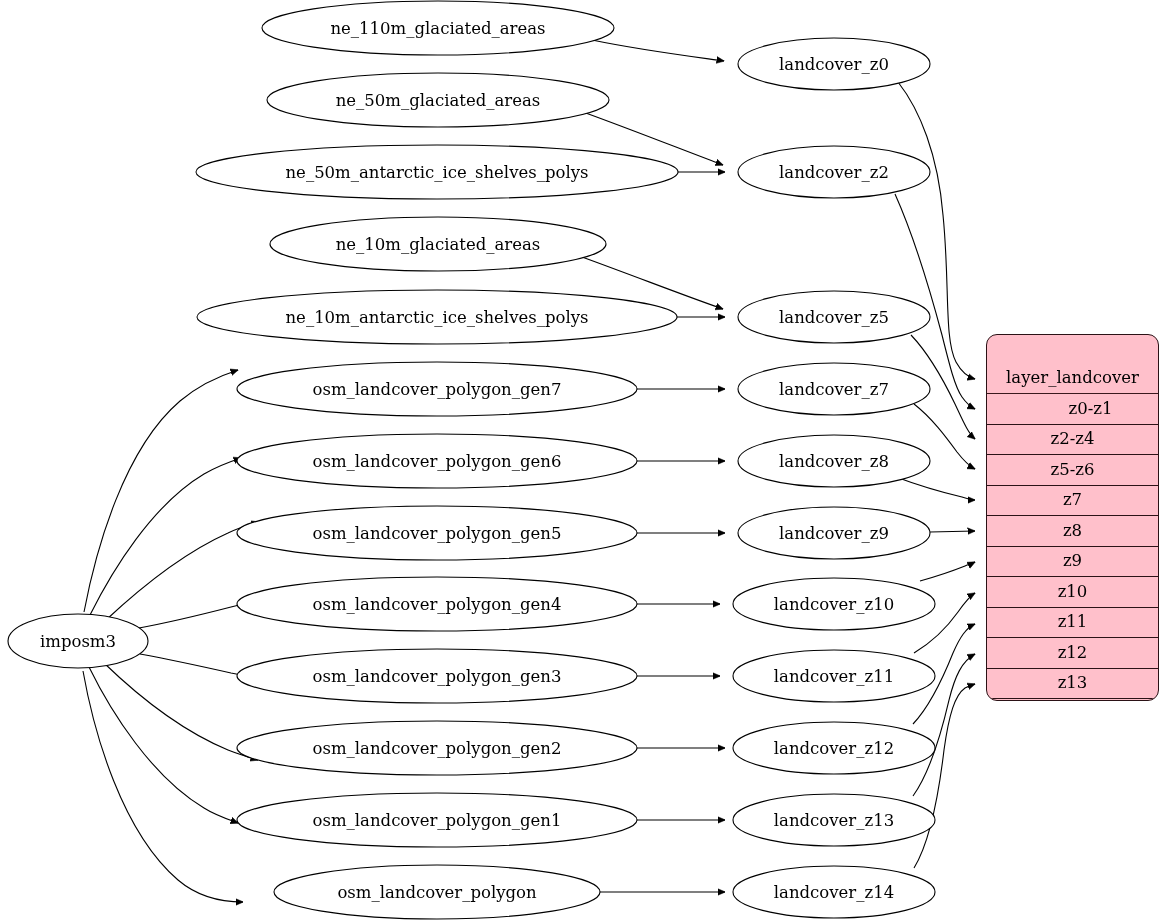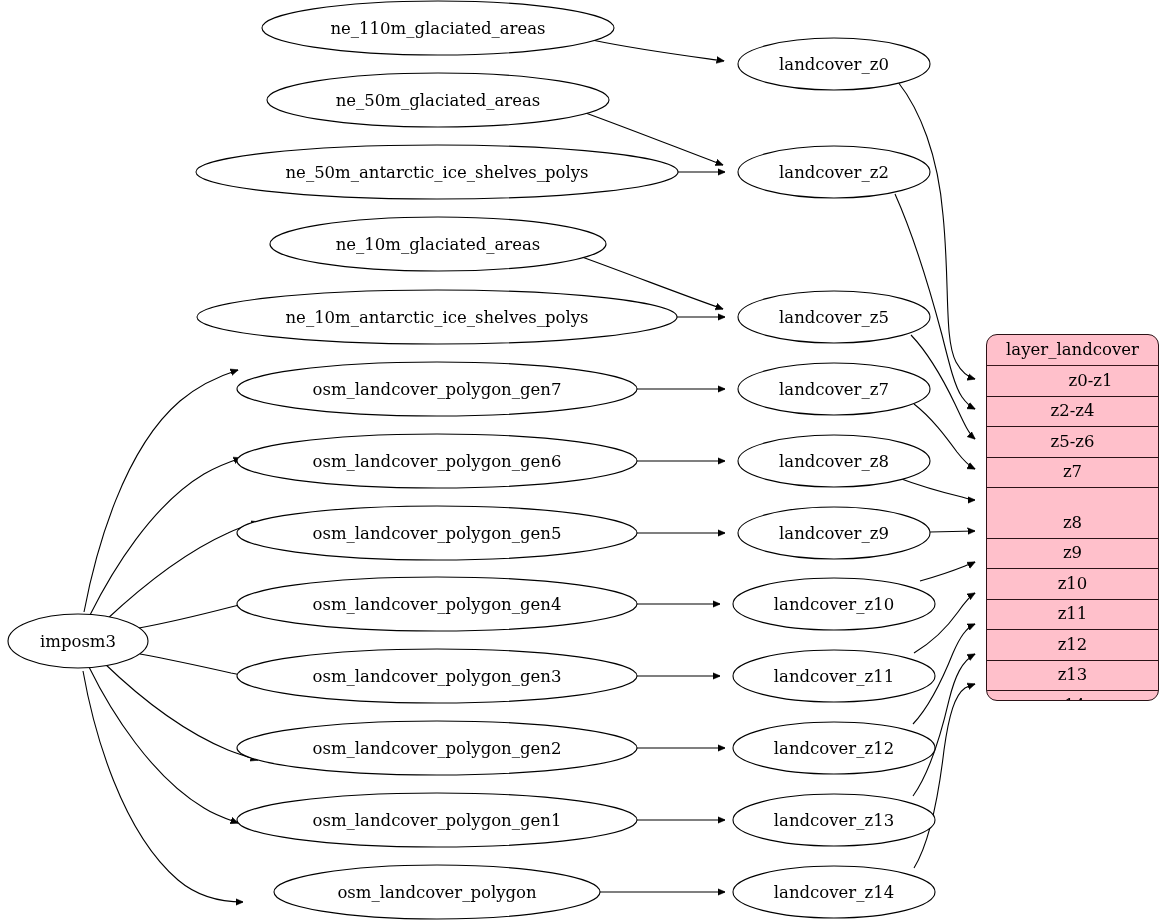--- a/index.html
+++ b/index.html
@@ -64,20 +64,21 @@
     display: flex;
     align-items: center;
     justify-content: center;
     border-bottom: 1.2px solid #2b1216;
   }
   .record-row:last-child {
     border-bottom: none;
   }
   .record-header {
     border-bottom: 1.8px solid #3a181d;
+    margin-top: 28px;
   }
 </style>
 </head>
 <body>
 
 <div id="canvas">
 
   <svg id="graph-svg" viewBox="0 0 1165 923">
     <defs>
       <marker id="arrow" viewBox="0 0 10 10" refX="9.4" refY="5" markerWidth="7.2" markerHeight="7.2" orient="auto-start-reverse">
@@ -244,21 +245,21 @@
       <text class="node-label" x="834" y="893">landcover_z14</text>
     </g>
   </svg>
 
   <div class="record-table" id="record-table" style="left:986px; top:334px; width:173px; height:367px;">
     <div class="record-row record-header" style="height:31px;">layer_landcover</div>
     <div class="record-row" style="height:30.5px;padding-left:36px;">z0-z1</div>
     <div class="record-row" style="height:30.5px;">z2-z4</div>
     <div class="record-row" style="height:30.5px;">z5-z6</div>
     <div class="record-row" style="height:30.5px;">z7</div>
-    <div class="record-row" style="height:30.5px;margin-top:20px;">z8</div>
+    <div class="record-row" style="height:30.5px;">z8</div>
     <div class="record-row" style="height:30.5px;">z9</div>
     <div class="record-row" style="height:30.5px;">z10</div>
     <div class="record-row" style="height:30.5px;">z11</div>
     <div class="record-row" style="height:30.5px;">z12</div>
     <div class="record-row" style="height:30.5px;">z13</div>
     <div class="record-row" style="height:30.5px;padding-left:9px;">z14+</div>
   </div>
 
 </div>
 

